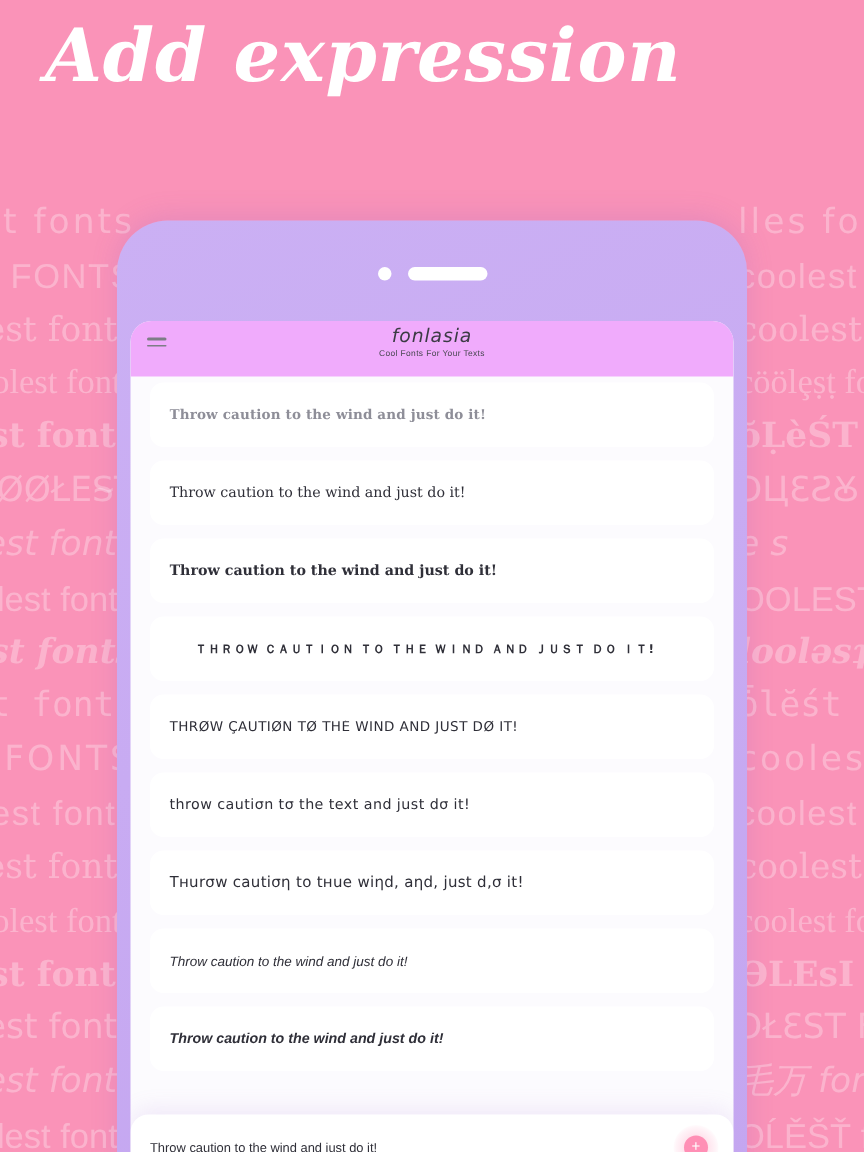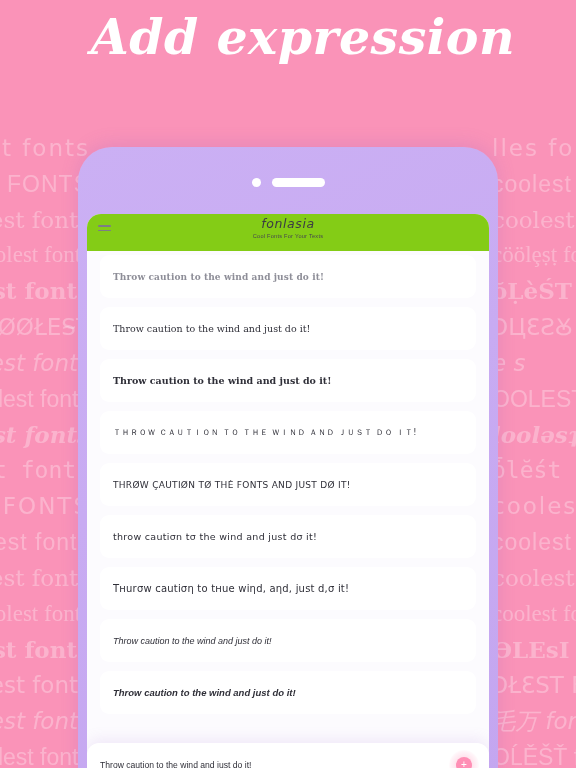--- a/index.html
+++ b/index.html
@@ -45,21 +45,20 @@
   .bw-7 { font-family: "Liberation Sans", sans-serif; }
   .bw-8 { font-family: "DejaVu Serif", serif; font-style: italic; font-weight: bold; }
   .bw-9 { font-family: "DejaVu Sans Mono", monospace; }
 
   
   .headline {
     position: absolute;
     top: 12px;
     left: 0;
     width: 576px;
-    text-align: center;
     color: #ffffff;
     font-family: "DejaVu Serif", serif;
     font-style: italic;
     font-weight: bold;
     font-size: 49px;
     line-height: 1.06;
     letter-spacing: 0.5px;
     z-index: 5;
     padding-left: 30px;
   }
@@ -108,21 +107,21 @@
     width: 402px;
     height: 573px;
     background: #fcfbfe;
     border-radius: 14px 14px 0 0;
     overflow: hidden;
   }
 
   .app-header {
     position: relative;
     height: 37px;
-    background: #84cc16;
+    background: #f0abfc;
     display: flex;
     align-items: flex-start;
     justify-content: center;
     padding-top: 4px;
   }
   .hamburger {
     position: absolute;
     left: 11px; top: 11px;
     width: 13px;
     display: flex;
@@ -192,21 +191,21 @@
     font-size: 9px;
     color: #2f2f38;
     white-space: nowrap;
     overflow: hidden;
   }
 
   
   .f-0 { font-family: "DejaVu Serif", serif; font-weight: bold; color: #8e8e98; letter-spacing: 0.1px; }
   .f-1 { font-family: "DejaVu Serif", serif; font-size: 9.5px; }
   .f-2 { font-family: "DejaVu Serif", serif; font-weight: bold; font-size: 9.5px; }
-  .f-3 { font-family: "DejaVu Sans", sans-serif; font-weight: normal; font-size: 8px; letter-spacing: 0.6px; }
+  .f-3 { font-family: "DejaVu Sans", sans-serif; font-weight: bold; font-size: 8px; letter-spacing: 0.6px; margin-left: 17px; }
   .f-4 { font-family: "DejaVu Sans", sans-serif; font-size: 9px; letter-spacing: 0.3px; }
   .f-5 { font-family: "DejaVu Sans", sans-serif; font-size: 9.5px; letter-spacing: 0.3px; }
   .f-6 { font-family: "DejaVu Sans", sans-serif; font-size: 10px; letter-spacing: 0.2px; }
   .f-7 { font-family: "Liberation Sans", sans-serif; font-style: italic; font-size: 9px; }
   .f-8 { font-family: "Liberation Sans", sans-serif; font-style: italic; font-weight: bold; font-size: 9.5px; }
 
   
   .input-bar {
     position: absolute;
     left: 0; bottom: 0;
@@ -334,24 +333,24 @@
         <div class="card glow-cyan">
           <div class="card-text f-1">Throw  caution to the wind and just do it!</div>
         </div>
         <div class="card glow-purple">
           <div class="card-text f-2">Throw  caution to the wind and just do it!</div>
         </div>
         <div class="card glow-pink">
           <div class="card-text f-3">ＴＨＲＯＷ  ＣＡＵＴＩＯＮ ＴＯ ＴＨＥ ＷＩＮＤ ＡＮＤ ＪＵＳＴ ＤＯ ＩＴ!</div>
         </div>
         <div class="card glow-cyan">
-          <div class="card-text f-4">THRØW ÇAUTIØN TØ THÉ FONTS AND JUST DØ IT!</div>
+          <div class="card-text f-4">THRØW ÇAUTIØN TØ THÉ WIND AND JUST DØ IT!</div>
         </div>
         <div class="card glow-yellow">
-          <div class="card-text f-5">throw  cautiσn tσ the wind and just dσ it!</div>
+          <div class="card-text f-5">throw  cautiσn tσ the text and just dσ it!</div>
         </div>
         <div class="card glow-cyan">
           <div class="card-text f-6">Tнurσw  cautiση to tнue wiηd, aηd, just d,σ it!</div>
         </div>
         <div class="card glow-purple">
           <div class="card-text f-7">Throw  caution to the wind and just do it!</div>
         </div>
         <div class="card glow-pink">
           <div class="card-text f-8">Throw  caution to the wind and just do it!</div>
         </div>

